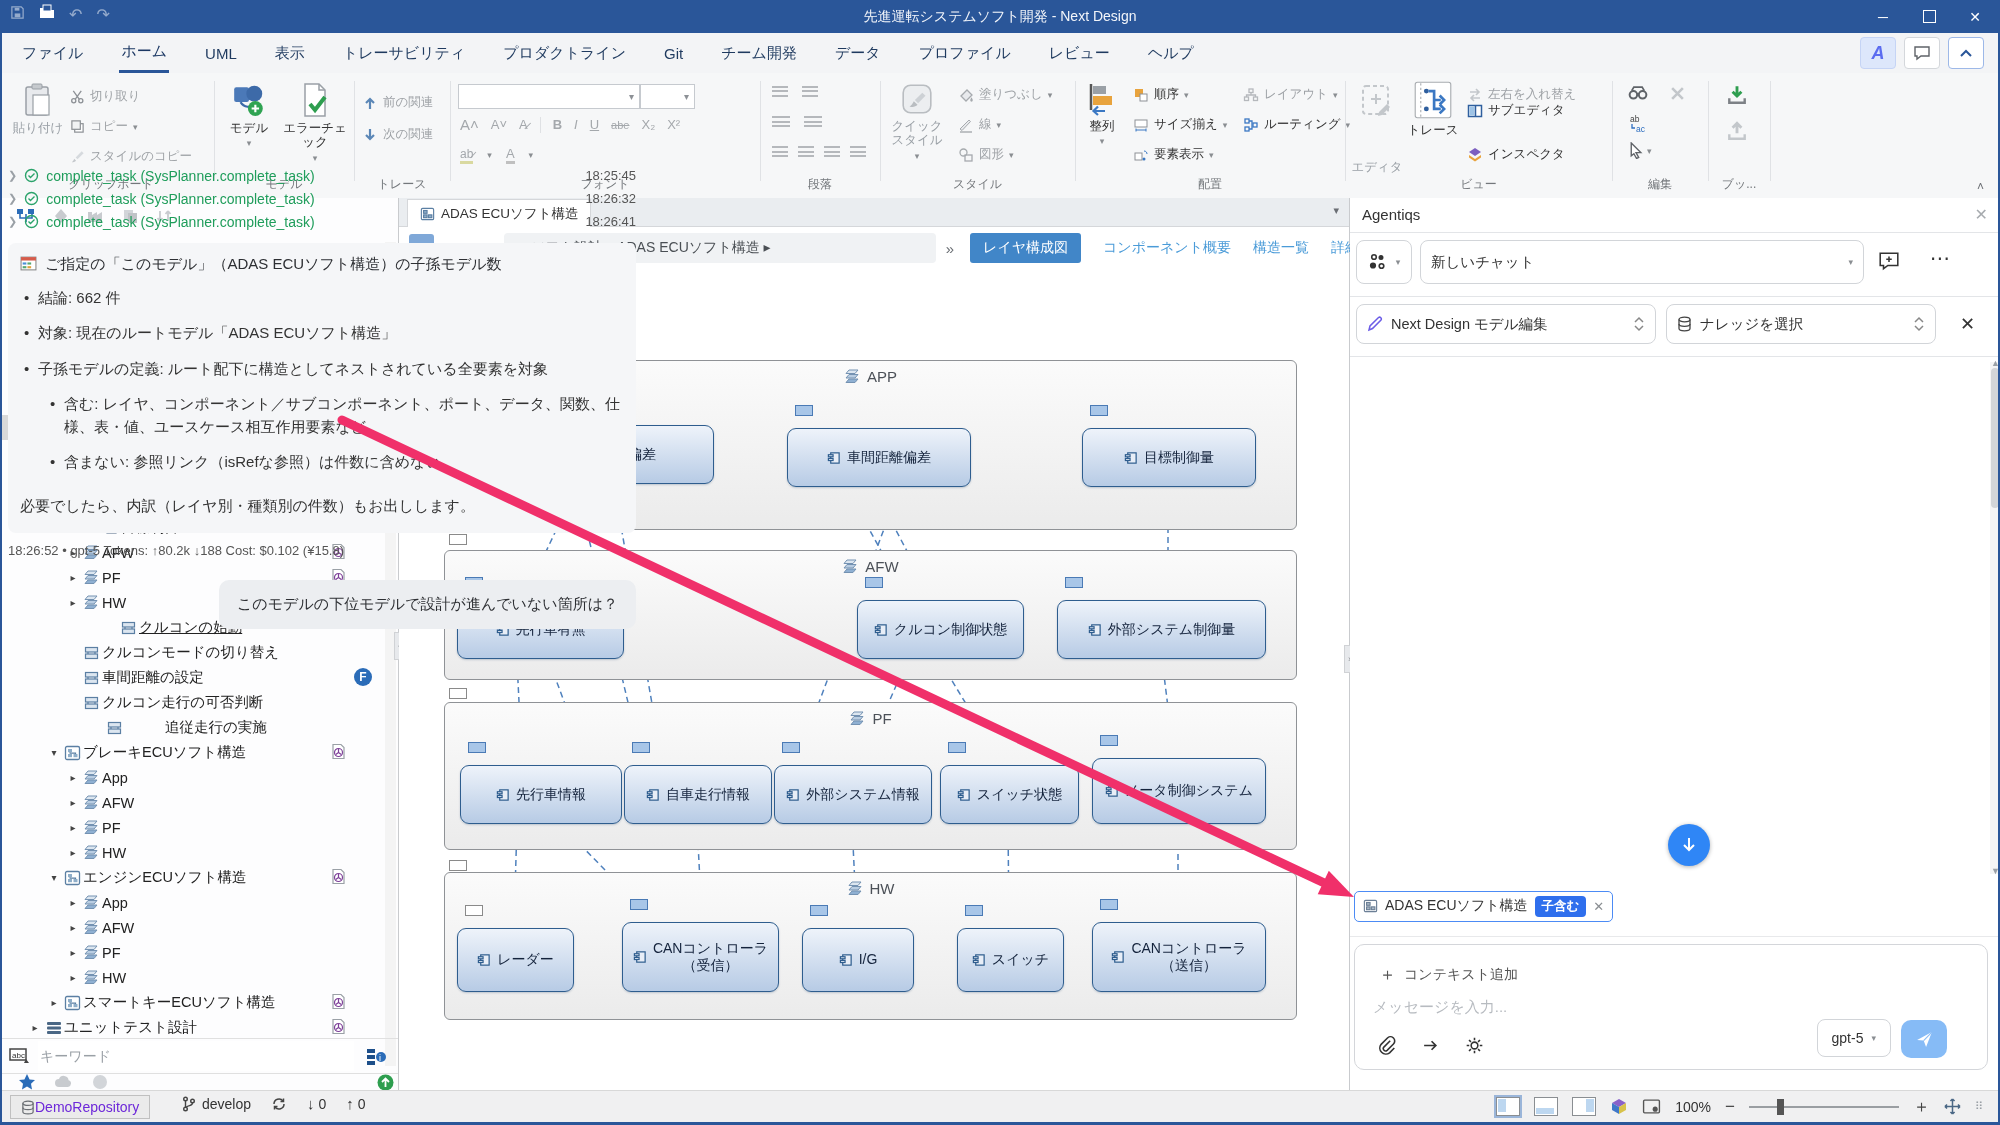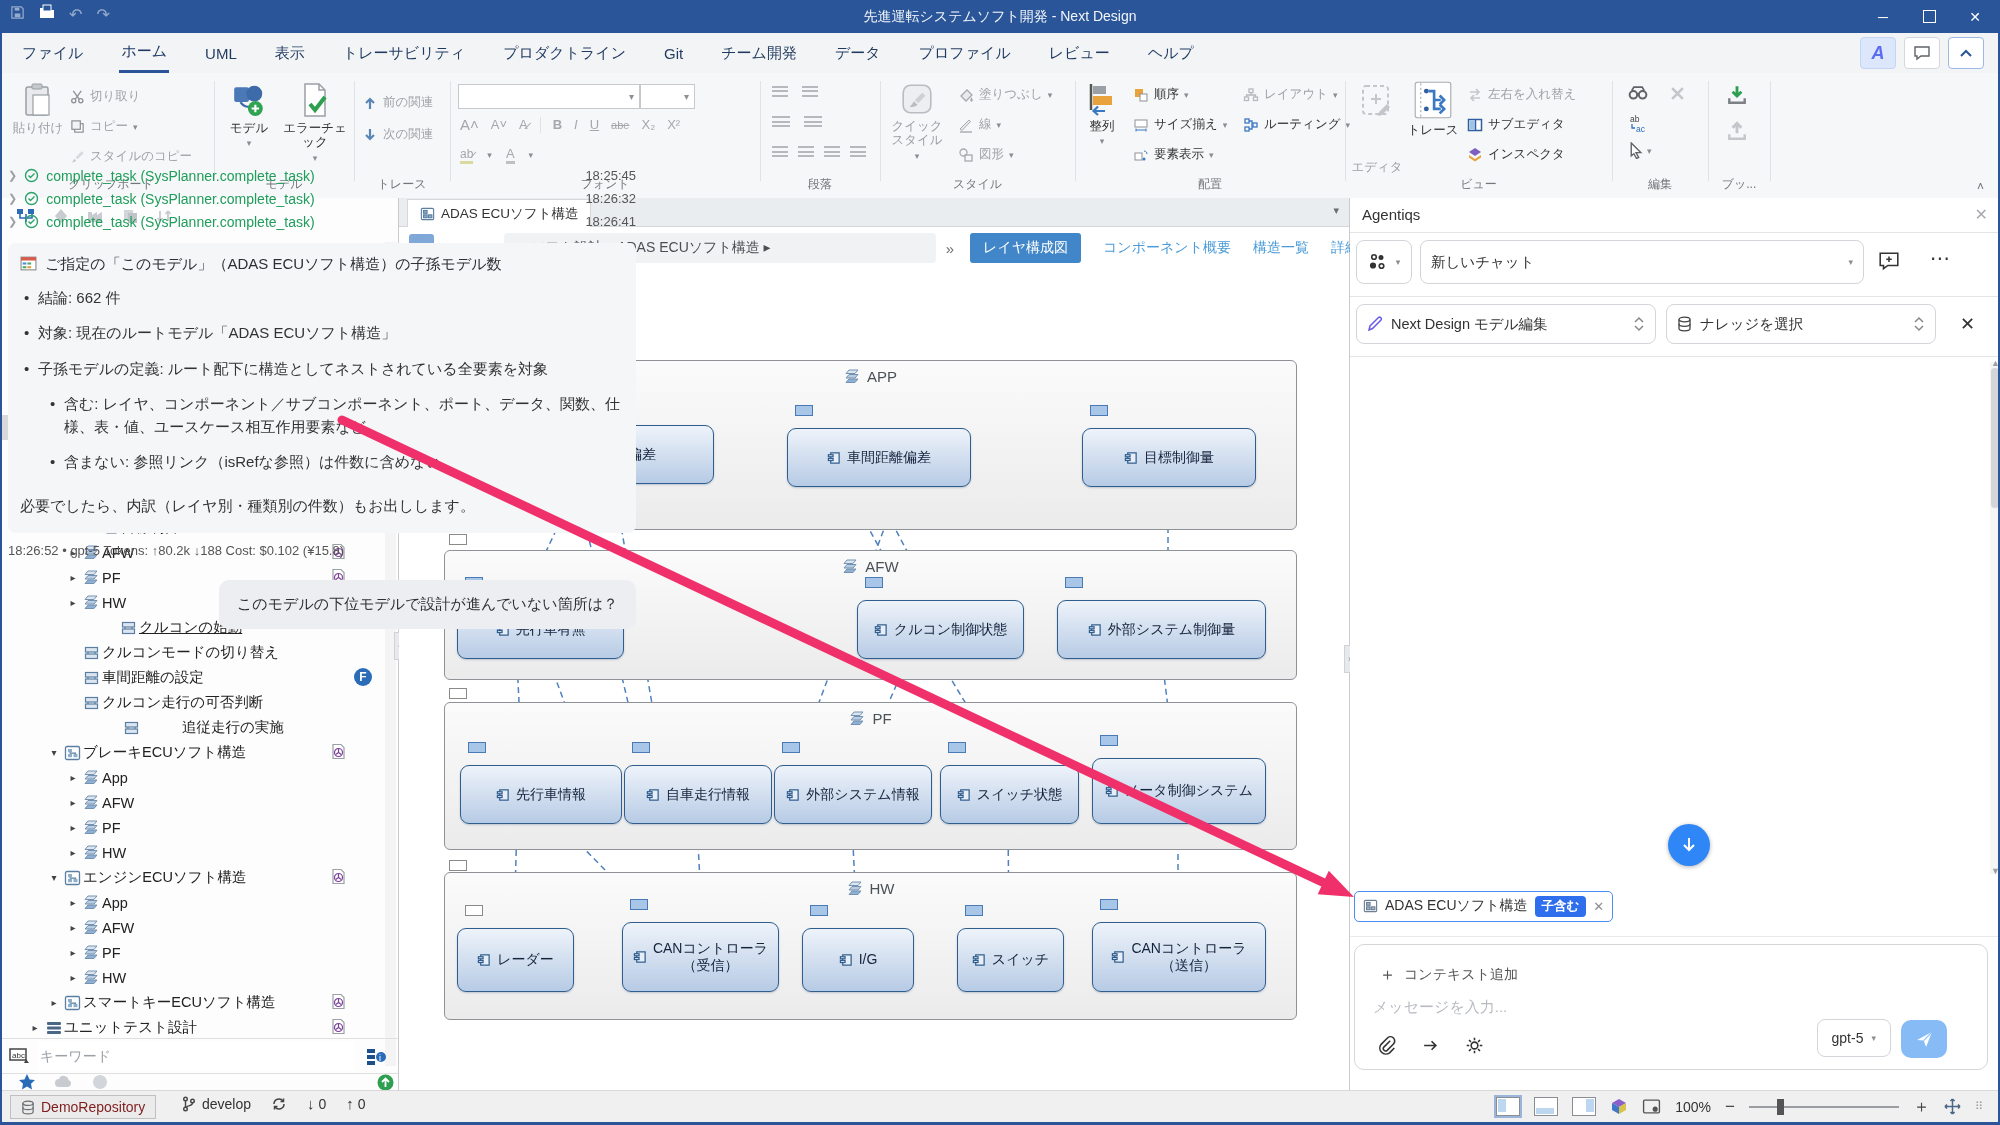--- a/index.html
+++ b/index.html
@@ -101,21 +101,21 @@
   #addctx{position:absolute;left:24px;top:18px;font-size:14px;color:#555;display:flex;gap:8px;align-items:center;}
   #msginput{position:absolute;left:16px;top:52px;width:420px;border:none;outline:none;font-size:15px;font-family:inherit;color:#333;}
   #msginput::placeholder{color:#b7bbc0;}
   #inputicons{position:absolute;left:22px;bottom:14px;display:flex;gap:26px;align-items:center;}
   #gptpill{position:absolute;right:96px;bottom:12px;height:36px;border:1px solid #d2d5d9;border-radius:8px;display:flex;align-items:center;gap:8px;padding:0 14px;font-size:14px;color:#333;}
   #sendbtn{position:absolute;right:40px;bottom:11px;width:46px;height:38px;background:#86bbf6;border-radius:10px;display:flex;align-items:center;justify-content:center;}
   #ag-scroll{position:absolute;left:1988px;top:362px;width:10px;height:512px;background:#f5f5f5;}
   #ag-thumb{position:absolute;left:1px;top:6px;width:8px;height:140px;background:#d3d5d8;border-radius:4px;}
   
   #statusbar{position:absolute;left:0;top:1090px;width:100%;height:32px;background:#f0f0f1;border-top:1px solid #d8d8d8;font-size:14px;color:#333;}
-  #repobox{position:absolute;left:8px;top:4px;height:22px;border:1px solid #c0c0c0;background:#ebebeb;display:flex;align-items:center;gap:6px;padding:0 10px;color:#7f1d1d;}
+  #repobox{position:absolute;left:8px;top:4px;height:22px;border:1px solid #c0c0c0;background:#ebebeb;display:flex;align-items:center;padding:0 10px;color:#6d28d9;}
   #sb-left{position:absolute;left:180px;top:4px;display:flex;align-items:center;gap:20px;}
   #sb-right{position:absolute;right:14px;top:4px;display:flex;align-items:center;gap:14px;}
   .layic{width:22px;height:17px;border:1px solid #8a8e92;position:relative;background:#fff;}
   .layic>i{position:absolute;background:#bdd7f0;}
   .layic.active{outline:2px solid #9ab5d9;}
   #slidertrack{width:150px;height:2px;background:#9a9ea2;position:relative;}
   #sliderthumb{position:absolute;left:28px;top:-7px;width:7px;height:16px;background:#555;}
   #botline{position:absolute;left:0;top:1122px;width:100%;height:3px;background:#2a5699;}
   #overlay{position:absolute;left:0;top:0;width:2000px;height:1125px;pointer-events:none;z-index:90;}
 </style>
@@ -411,21 +411,21 @@
             <path d="M24 14l4 4-4 4M24 22l4 4-4 4" fill="none" stroke="#3b78c3" stroke-width="2.4"></path>
           </svg>
   <span>トレース</span>
         </div>
  <div class="rowbtn dis ab" style="left:122px;top:6px;">
           <svg width="16" height="16" viewBox="0 0 16 16" fill="none" stroke="#c3c7cb" stroke-width="1.6">
             <path d="M3 5h9M9 2l3 3-3 3M13 11H4M7 8l-3 3 3 3"></path>
           </svg>
           <span>左右を入れ替え</span>
         </div>
- <div class="rowbtn ab" style="left:122px;top:36px;">
+ <div class="rowbtn ab" style="left:122px;top:22px;">
           <svg width="16" height="16" viewBox="0 0 16 16">
             <rect x="1.5" y="2.5" width="13" height="11" fill="#fff" stroke="#2f5f9e" stroke-width="1.5"></rect>
             <rect x="2.5" y="3.5" width="5" height="9" fill="#9dc3e6"></rect>
             <path d="M8.5 3v10" stroke="#2f5f9e" stroke-width="1.5"></path>
           </svg>
           <span>サブエディタ</span>
         </div>
  <div class="rowbtn ab" style="left:122px;top:66px;">
           <svg width="16" height="16" viewBox="0 0 16 16">
             <path d="M8 1l6 4-6 4-6-4z" fill="#7c5fc0"></path>
@@ -764,21 +764,21 @@
           <span class="texp"></span>
     <span class="ticon">
             <svg width="15" height="14" viewBox="0 0 15 14" fill="none" stroke="#5b7fa3" stroke-width="1.2">
               <rect x="1.5" y="1.5" width="12" height="4.5" fill="#dce6f0"></rect>
               <rect x="1.5" y="8" width="12" height="4.5" fill="#dce6f0"></rect>
               <path d="M4 6v2M11 6v2"></path>
             </svg>
           </span>
     <span>クルコン走行の可否判断</span>
         </div>
-        <div class="trow" style="padding-left: 63px; gap: 40px;">
+        <div class="trow" style="padding-left: 46px; gap: 40px;">
           <span class="texp"></span>
     <span class="ticon">
             <svg width="15" height="14" viewBox="0 0 15 14" fill="none" stroke="#5b7fa3" stroke-width="1.2">
               <rect x="1.5" y="1.5" width="12" height="4.5" fill="#dce6f0"></rect>
               <rect x="1.5" y="8" width="12" height="4.5" fill="#dce6f0"></rect>
               <path d="M4 6v2M11 6v2"></path>
             </svg>
           </span>
     <span>追従走行の実施</span>
         </div>

